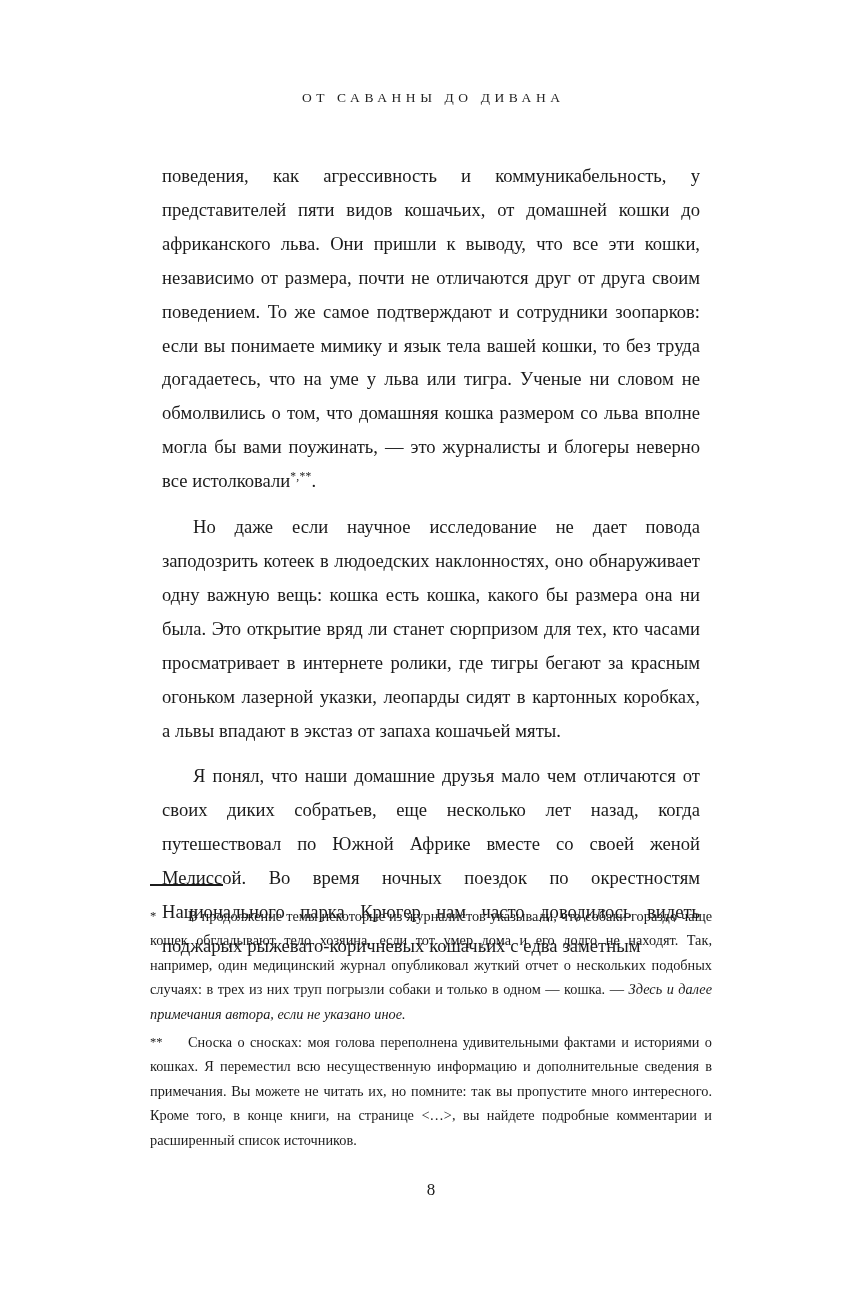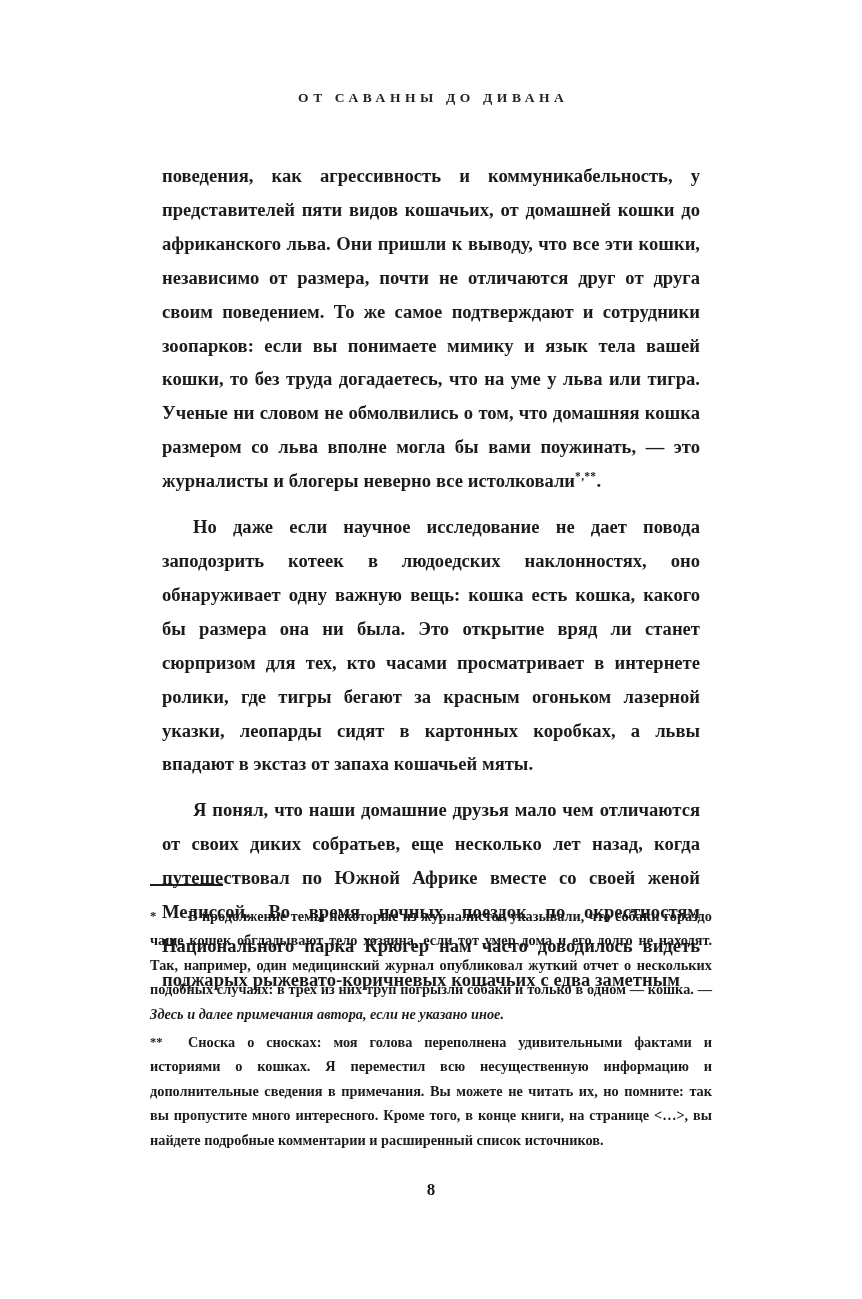--- a/index.html
+++ b/index.html
@@ -15,21 +15,20 @@
     color: #1a1a1a;
     overflow: hidden;
   }
 
   .page {
     position: absolute;
     inset: 0;
     width: 862px;
     height: 1299px;
     background: #ffffff;
-    font-weight: bold;
   }
 
   
   .running-head {
     position: absolute;
     top: 90px;
     left: 0;
     width: 862px;
     text-align: center;
     font-size: 13.5px;

